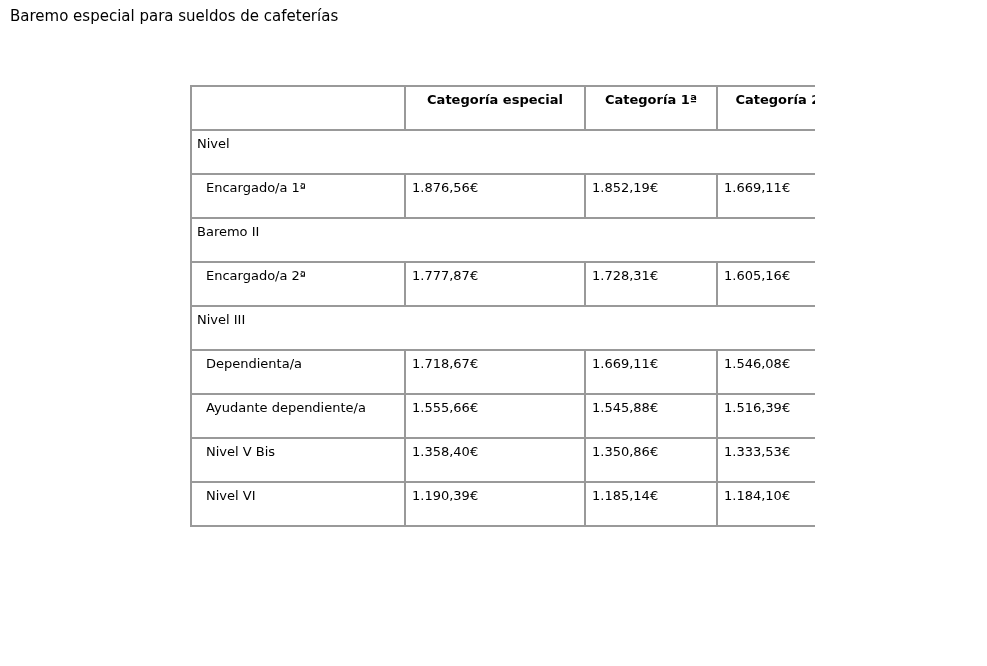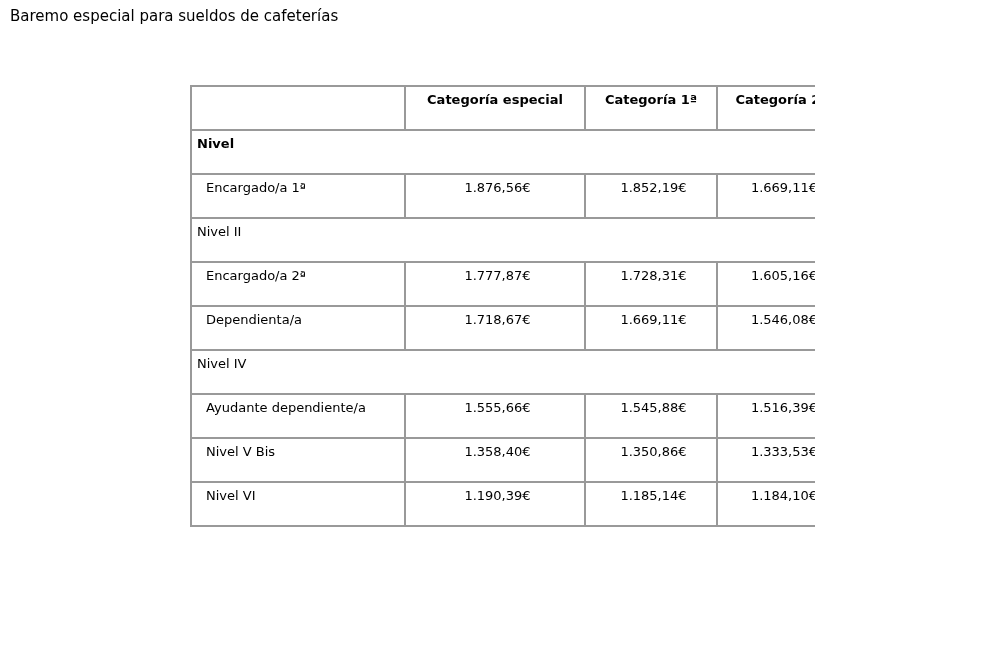--- a/index.html
+++ b/index.html
@@ -4,23 +4,23 @@
 <style>
   * { box-sizing: border-box; }
   html, body { margin: 0; padding: 0; background: #ffffff; }
   body { font-family: "DejaVu Sans", "Liberation Sans", sans-serif; color: #000000; }
   .page { position: relative; width: 815px; height: 666px; background: #ffffff; overflow: hidden; }
   .title { position: absolute; left: 10px; top: 7px; font-size: 15px; line-height: 19px; color: #000000; }
   table.salary { position: absolute; left: 190px; top: 77px; width: 655px; border-collapse: collapse; table-layout: fixed; font-size: 13px; line-height: 18px; margin-top: 8px; }
   th, td { border: 2px solid #999999; vertical-align: top; height: 44px; padding: 4px 6px; overflow: hidden; white-space: nowrap; }
   th { font-weight: bold; text-align: center; padding: 4px 3px; }
   td.label { text-align: left; padding-left: 14px; }
-  td.val { text-align: center; padding-right: 1px; }
+  td.val { text-align: left; padding-right: 1px; }
   td.section { text-align: left; padding-left: 5px; }
-  td.section.bold { font-weight: bold; }
+  td.section.bold { font-weight: normal; }
 </style>
 </head>
 <body>
 
 <div class="page">
   <div class="title">Baremo especial para sueldos de cafeterías</div>
 
   <table class="salary">
     <colgroup>
       <col style="width:214px">
@@ -41,41 +41,41 @@
       </tr>
 
       <tr>
         <td class="label">Encargado/a 1ª</td>
         <td class="val">1.876,56€</td>
         <td class="val">1.852,19€</td>
         <td class="val">1.669,11€</td>
       </tr>
 
       <tr>
-        <td class="section" colspan="4">Nivel II</td>
+        <td class="section" colspan="4">Baremo II</td>
       </tr>
 
       <tr>
         <td class="label">Encargado/a 2ª</td>
         <td class="val">1.777,87€</td>
         <td class="val">1.728,31€</td>
         <td class="val">1.605,16€</td>
       </tr>
 
+      <tr>
+        <td class="section" colspan="4">Nivel III</td>
+      </tr>
 
       <tr>
         <td class="label">Dependienta/a</td>
         <td class="val">1.718,67€</td>
         <td class="val">1.669,11€</td>
         <td class="val">1.546,08€</td>
       </tr>
 
-      <tr>
-        <td class="section" colspan="4">Nivel IV</td>
-      </tr>
 
       <tr>
         <td class="label">Ayudante dependiente/a</td>
         <td class="val">1.555,66€</td>
         <td class="val">1.545,88€</td>
         <td class="val">1.516,39€</td>
       </tr>
 
 
 

